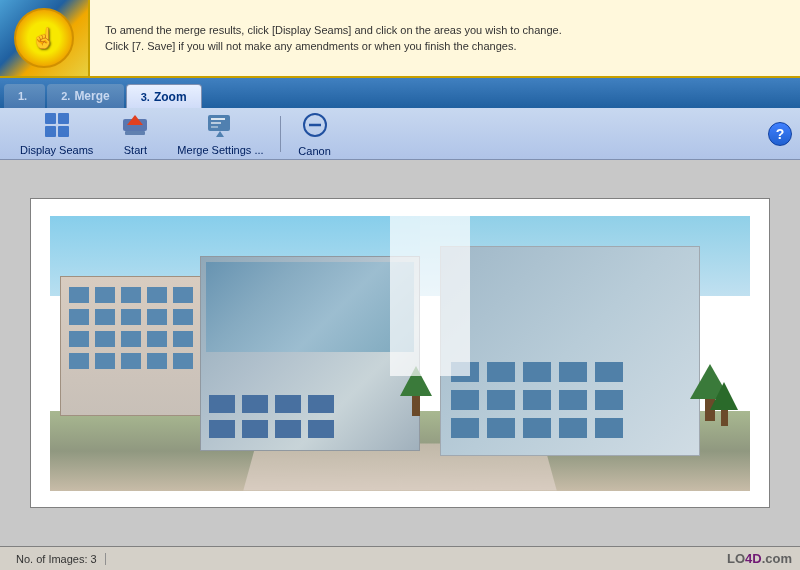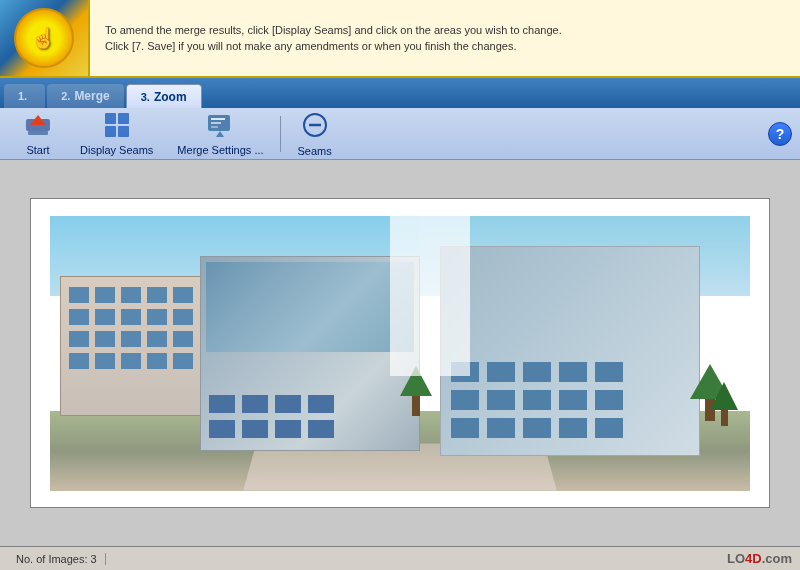--- a/index.html
+++ b/index.html
@@ -282,21 +282,21 @@
     }
     .status-item:last-child { border-right: none; }
     .status-logo {
       margin-left: auto;
       display: flex;
       align-items: center;
       font-size: 13px;
       font-weight: bold;
     }
     .logo-lo { color: #606060; }
-    .logo-4d { color: #b91c1c; }
+    .logo-4d { color: #701a75; }
     .logo-com { color: #606060; }
 
     
     .icon-start { color: #4060a0; font-size: 20px; }
     .icon-seams { color: #2060c0; font-size: 20px; }
     .icon-settings { color: #4070b0; font-size: 20px; }
     .icon-enlarge { color: #2050a0; font-size: 22px; }
     .icon-reduce { color: #2050a0; font-size: 22px; }
   </style>
 </head>
@@ -323,40 +323,40 @@
     <span>Merge</span>
   </div>
   <div class="tab tab-active">
     <span class="tab-number">3.</span>
     <span>Zoom</span>
   </div>
 </div>
 
 <div class="toolbar">
   <div class="toolbar-btn">
-    <div class="toolbar-btn-icon icon-start">
-      <svg width="28" height="28" viewBox="0 0 28 28">
-        <rect x="2" y="8" width="24" height="12" rx="2" fill="#4060a0" opacity="0.8"></rect>
-        <polygon points="14,4 22,14 6,14" fill="#e04020"></polygon>
-        <rect x="4" y="20" width="20" height="4" rx="1" fill="#6080b0"></rect>
-      </svg>
-    </div>
-    <span class="toolbar-btn-label">Start</span>
-  </div>
-
-  <div class="toolbar-btn">
     <div class="toolbar-btn-icon icon-seams">
       <svg width="28" height="28" viewBox="0 0 28 28">
         <rect x="2" y="2" width="11" height="11" rx="1" fill="#2060c0" opacity="0.8"></rect>
         <rect x="15" y="2" width="11" height="11" rx="1" fill="#2060c0" opacity="0.8"></rect>
         <rect x="2" y="15" width="11" height="11" rx="1" fill="#2060c0" opacity="0.8"></rect>
         <rect x="15" y="15" width="11" height="11" rx="1" fill="#2060c0" opacity="0.8"></rect>
       </svg>
     </div>
     <span class="toolbar-btn-label">Display Seams</span>
+  </div>
+
+  <div class="toolbar-btn">
+    <div class="toolbar-btn-icon icon-start">
+      <svg width="28" height="28" viewBox="0 0 28 28">
+        <rect x="2" y="8" width="24" height="12" rx="2" fill="#4060a0" opacity="0.8"></rect>
+        <polygon points="14,4 22,14 6,14" fill="#e04020"></polygon>
+        <rect x="4" y="20" width="20" height="4" rx="1" fill="#6080b0"></rect>
+      </svg>
+    </div>
+    <span class="toolbar-btn-label">Start</span>
   </div>
 
   <div class="toolbar-btn">
     <div class="toolbar-btn-icon icon-settings">
       <svg width="28" height="28" viewBox="0 0 28 28">
         <rect x="2" y="4" width="22" height="16" rx="2" fill="#5080b0"></rect>
         <polygon points="14,20 18,26 10,26" fill="#5080b0"></polygon>
         <rect x="5" y="7" width="14" height="2" fill="white" opacity="0.8"></rect>
         <rect x="5" y="11" width="10" height="2" fill="white" opacity="0.6"></rect>
         <rect x="5" y="15" width="7" height="2" fill="white" opacity="0.4"></rect>
@@ -368,21 +368,21 @@
   <div class="toolbar-divider"></div>
 
 
   <div class="toolbar-btn">
     <div class="toolbar-btn-icon icon-reduce">
       <svg width="28" height="28" viewBox="0 0 28 28">
         <circle cx="14" cy="14" r="11" fill="none" stroke="#2050a0" stroke-width="2"></circle>
         <line x1="8" y1="14" x2="20" y2="14" stroke="#2050a0" stroke-width="2.5"></line>
       </svg>
     </div>
-    <span class="toolbar-btn-label">Seams</span>
+    <span class="toolbar-btn-label">Canon</span>
   </div>
 
   <div class="toolbar-help">?</div>
 </div>
 
 <div class="main-area">
   <div class="canvas-frame">
     <div class="panorama-container">
 
       <div class="sky-left"></div>

